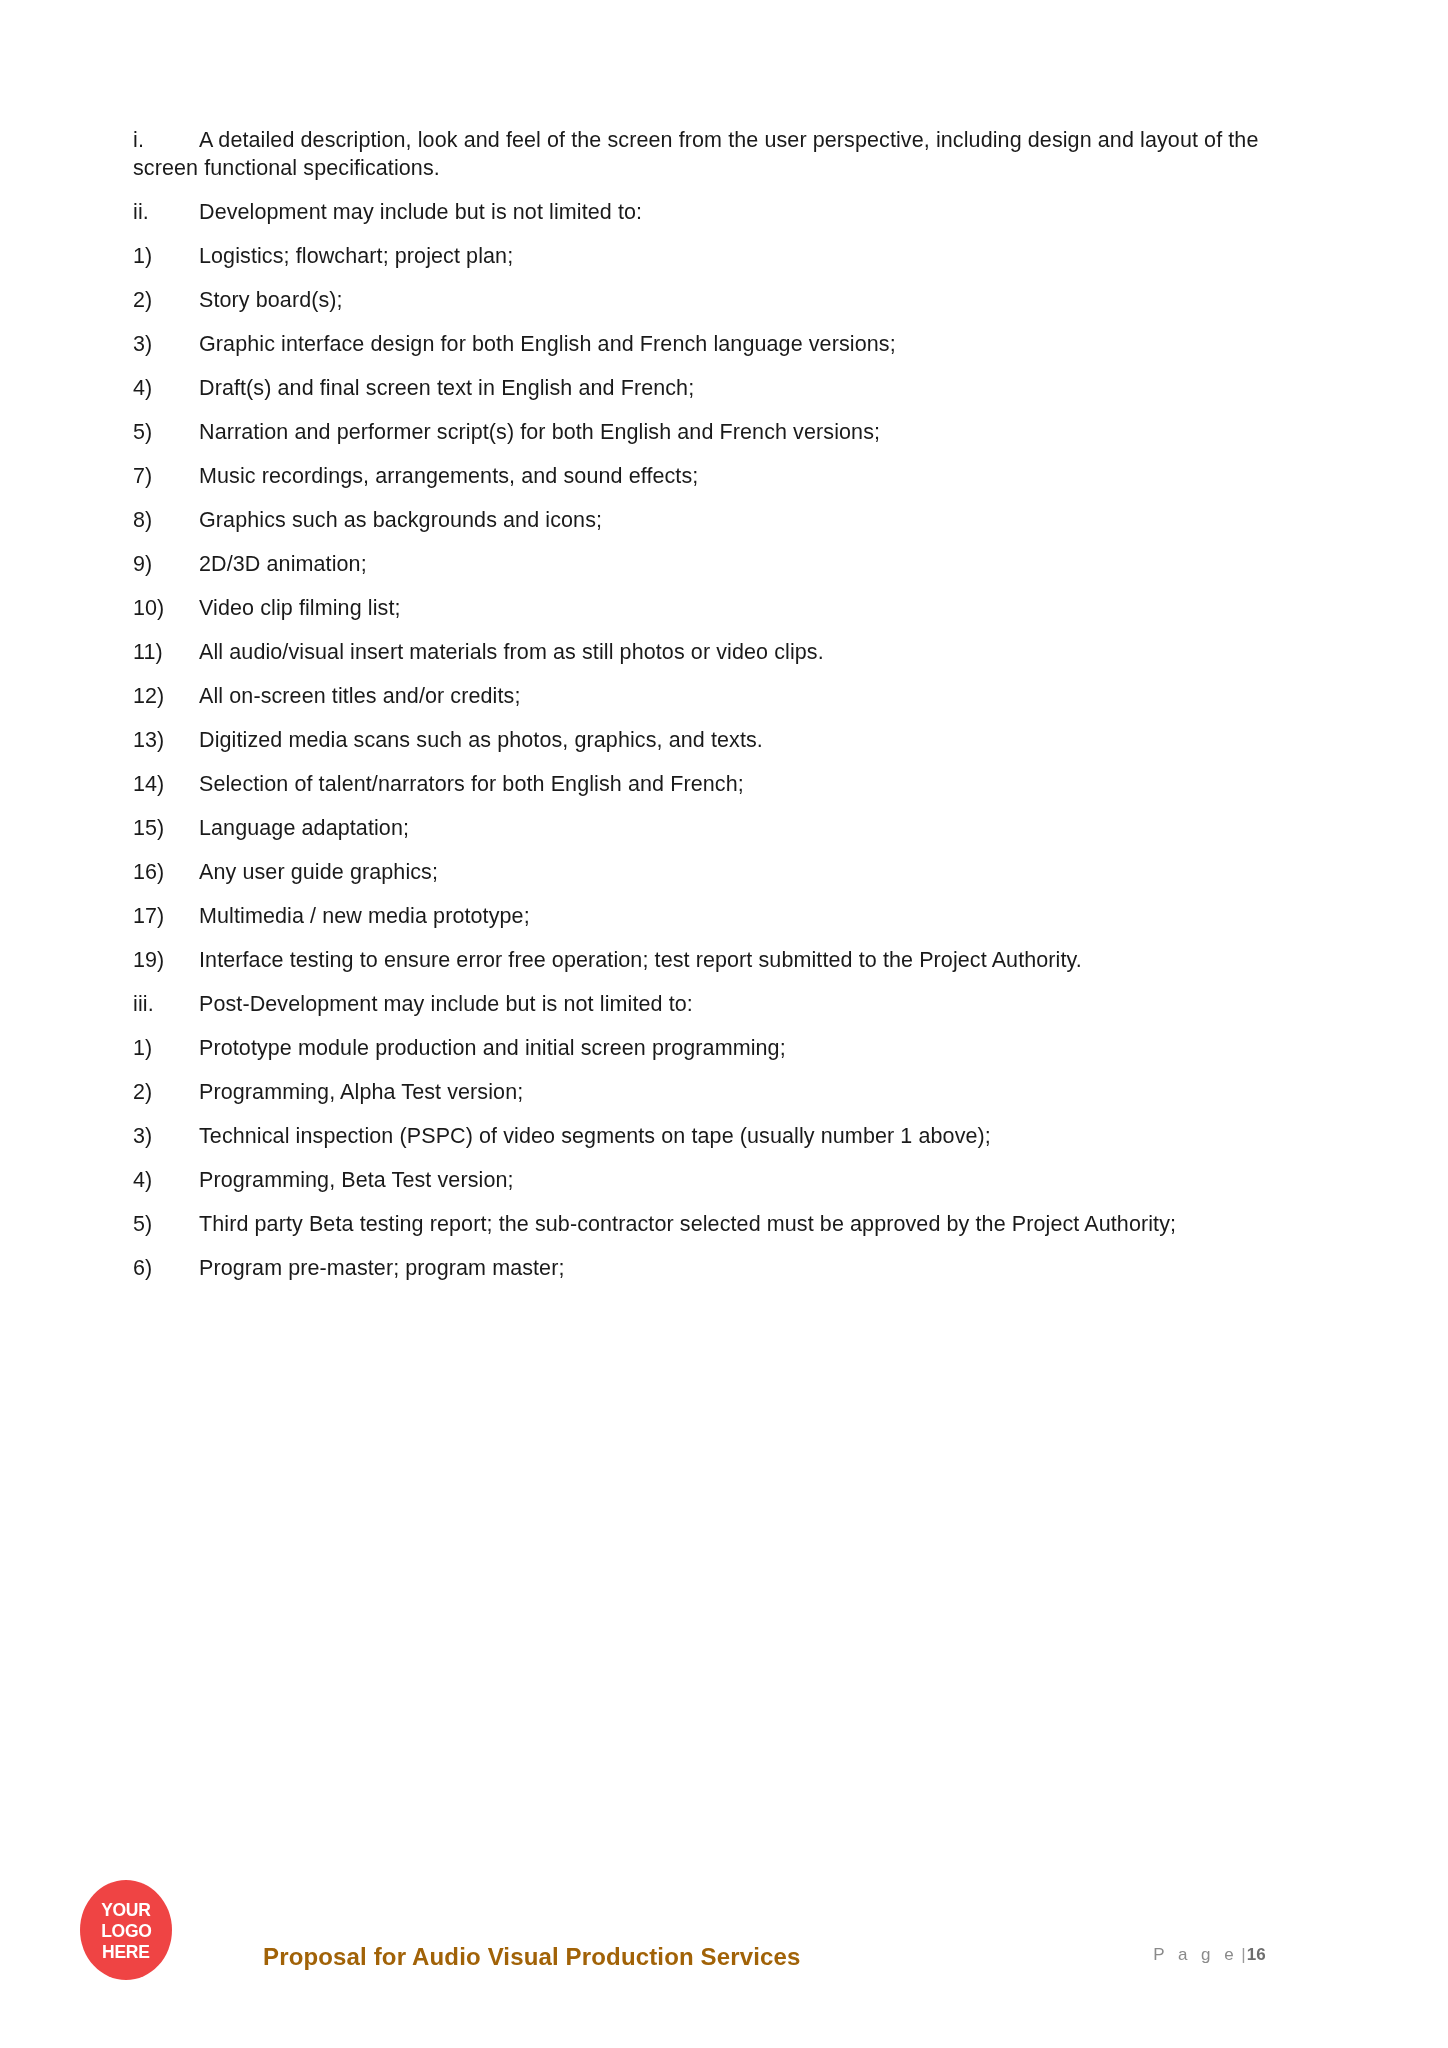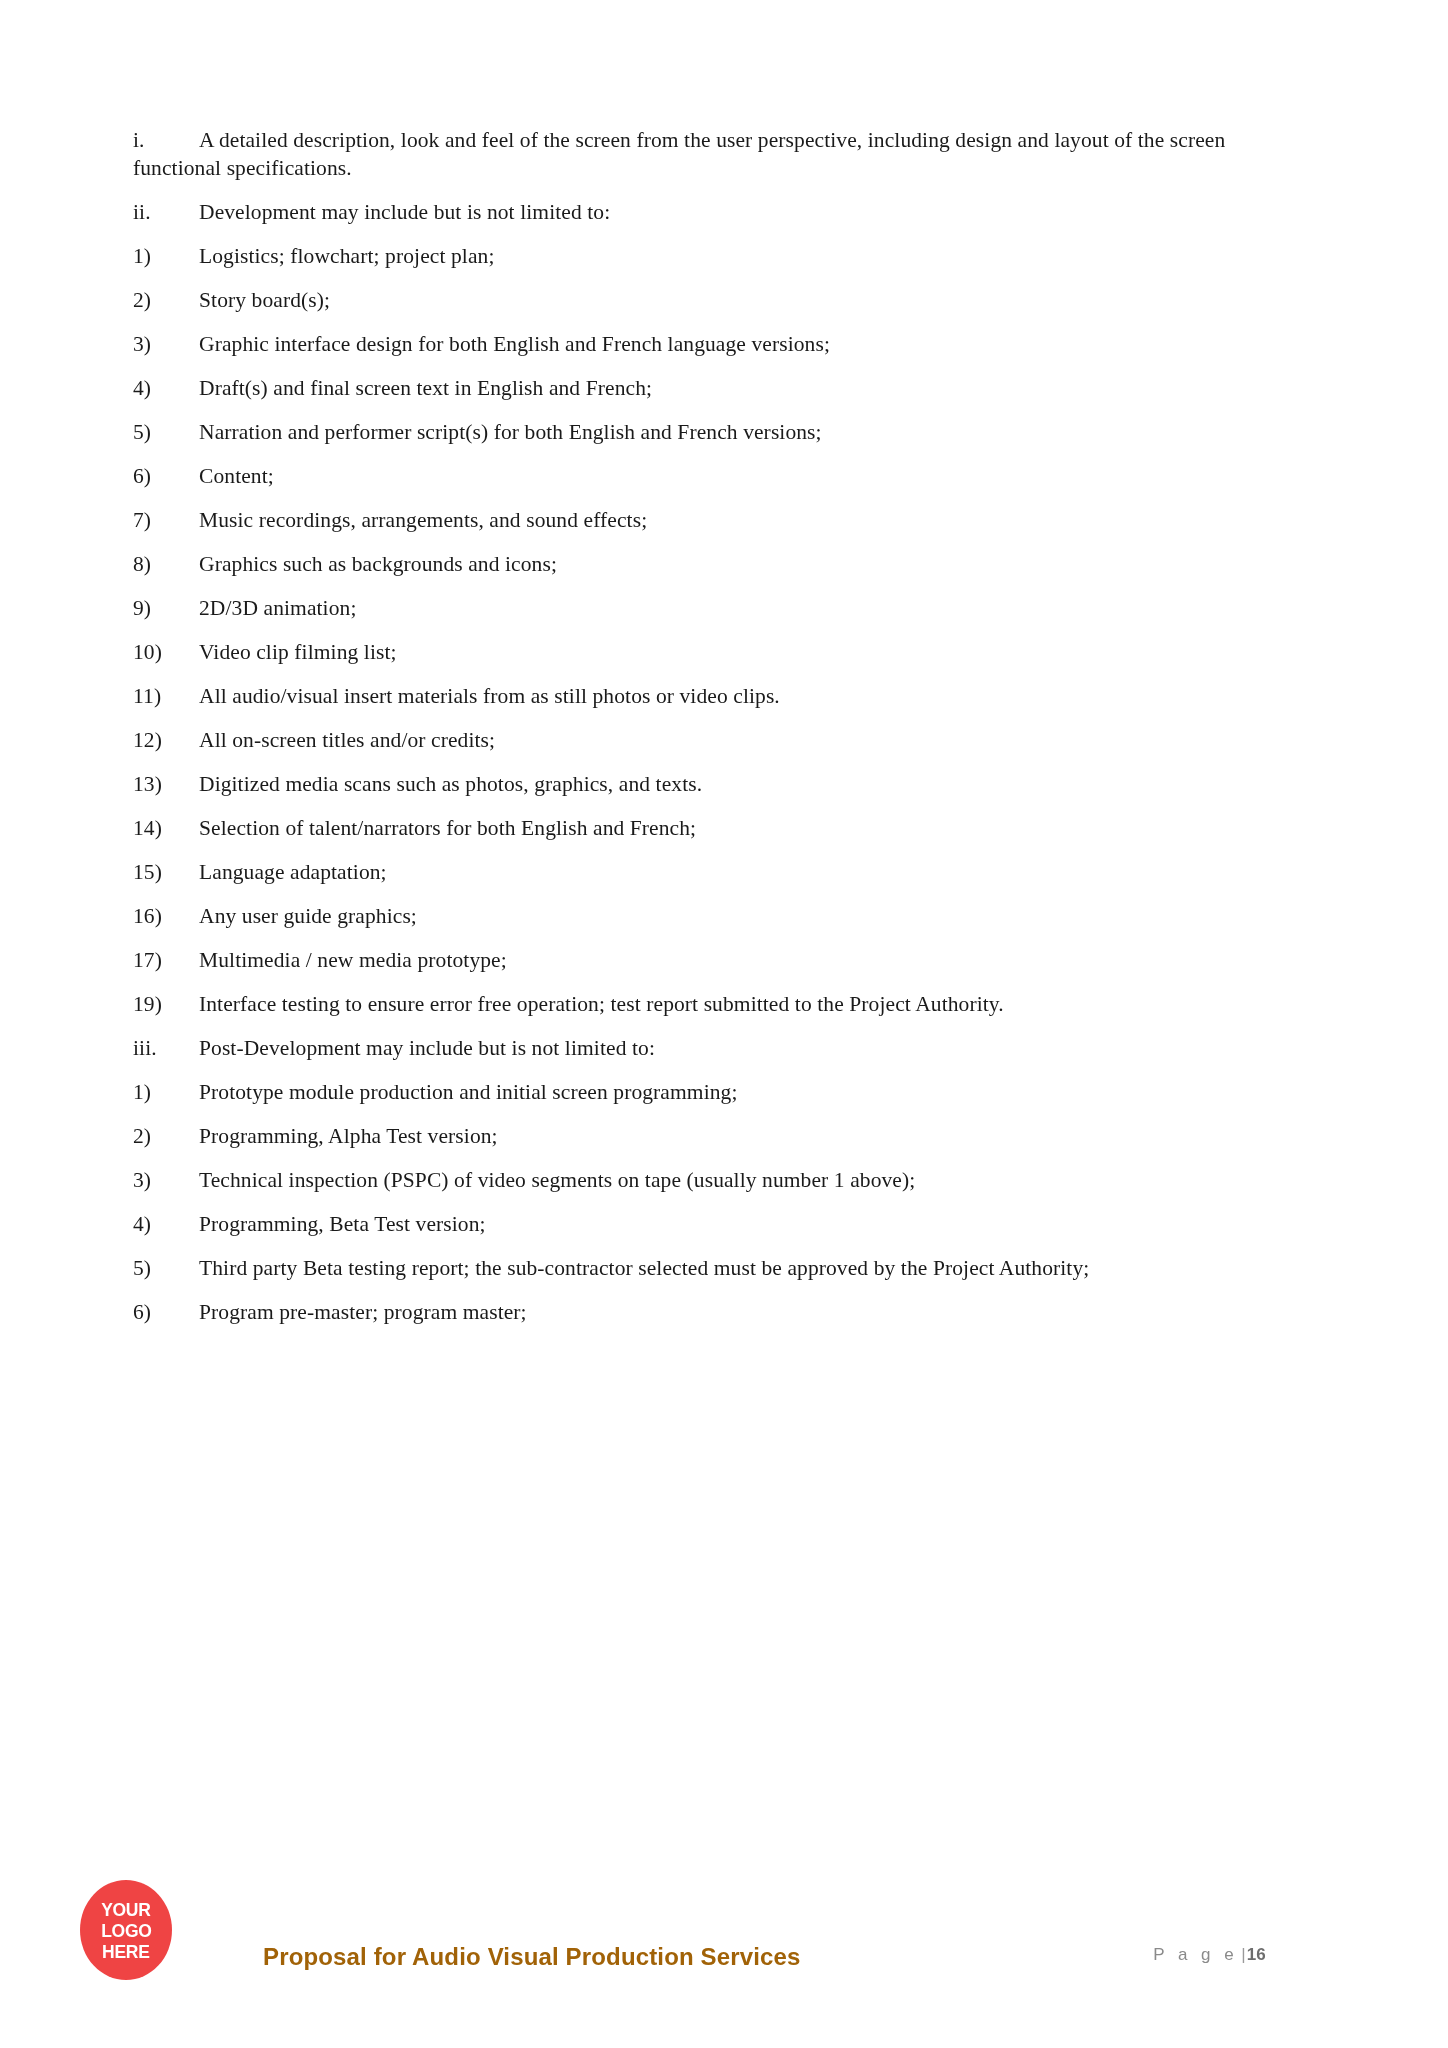--- a/index.html
+++ b/index.html
@@ -24,21 +24,20 @@
     top: 126px;
     width: 1132px;
   }
   .para {
     font-size: 21.5px;
     line-height: 28px;
     color: #1a1a1a;
     margin: 0 0 16px 0;
     text-align: left;
     letter-spacing: 0.1px;
-    font-family: Liberation Serif, serif;
   }
   .para:last-child {
     margin-bottom: 12px;
   }
   .marker {
     display: inline-block;
     min-width: 66px;
     vertical-align: baseline;
   }
   .marker-wide {
@@ -122,21 +121,20 @@
 <div class="page">
 
   <div class="content">
     <p class="para"><span class="marker">i.</span><span>A detailed description, look and feel of the screen from the user perspective, including design and layout of the screen functional specifications.</span></p>
     <p class="para"><span class="marker">ii.</span><span>Development may include but is not limited to:</span></p>
     <p class="para"><span class="marker">1)</span><span>Logistics; flowchart; project plan;</span></p>
     <p class="para"><span class="marker">2)</span><span>Story board(s);</span></p>
     <p class="para"><span class="marker">3)</span><span>Graphic interface design for both English and French language versions;</span></p>
     <p class="para"><span class="marker">4)</span><span>Draft(s) and final screen text in English and French;</span></p>
     <p class="para"><span class="marker">5)</span><span>Narration and performer script(s) for both English and French versions;</span></p>
-    <p class="para"><span class="marker">6)</span><span>Content;</span></p>
     <p class="para"><span class="marker">7)</span><span>Music recordings, arrangements, and sound effects;</span></p>
     <p class="para"><span class="marker">8)</span><span>Graphics such as backgrounds and icons;</span></p>
     <p class="para"><span class="marker">9)</span><span>2D/3D animation;</span></p>
     <p class="para"><span class="marker marker-wide">10)</span><span>Video clip filming list;</span></p>
     <p class="para"><span class="marker marker-wide">11)</span><span>All audio/visual insert materials from as still photos or video clips.</span></p>
     <p class="para"><span class="marker marker-wide">12)</span><span>All on-screen titles and/or credits;</span></p>
     <p class="para"><span class="marker marker-wide">13)</span><span>Digitized media scans such as photos, graphics, and texts.</span></p>
     <p class="para"><span class="marker marker-wide">14)</span><span>Selection of talent/narrators for both English and French;</span></p>
     <p class="para"><span class="marker marker-wide">15)</span><span>Language adaptation;</span></p>
     <p class="para"><span class="marker marker-wide">16)</span><span>Any user guide graphics;</span></p>

